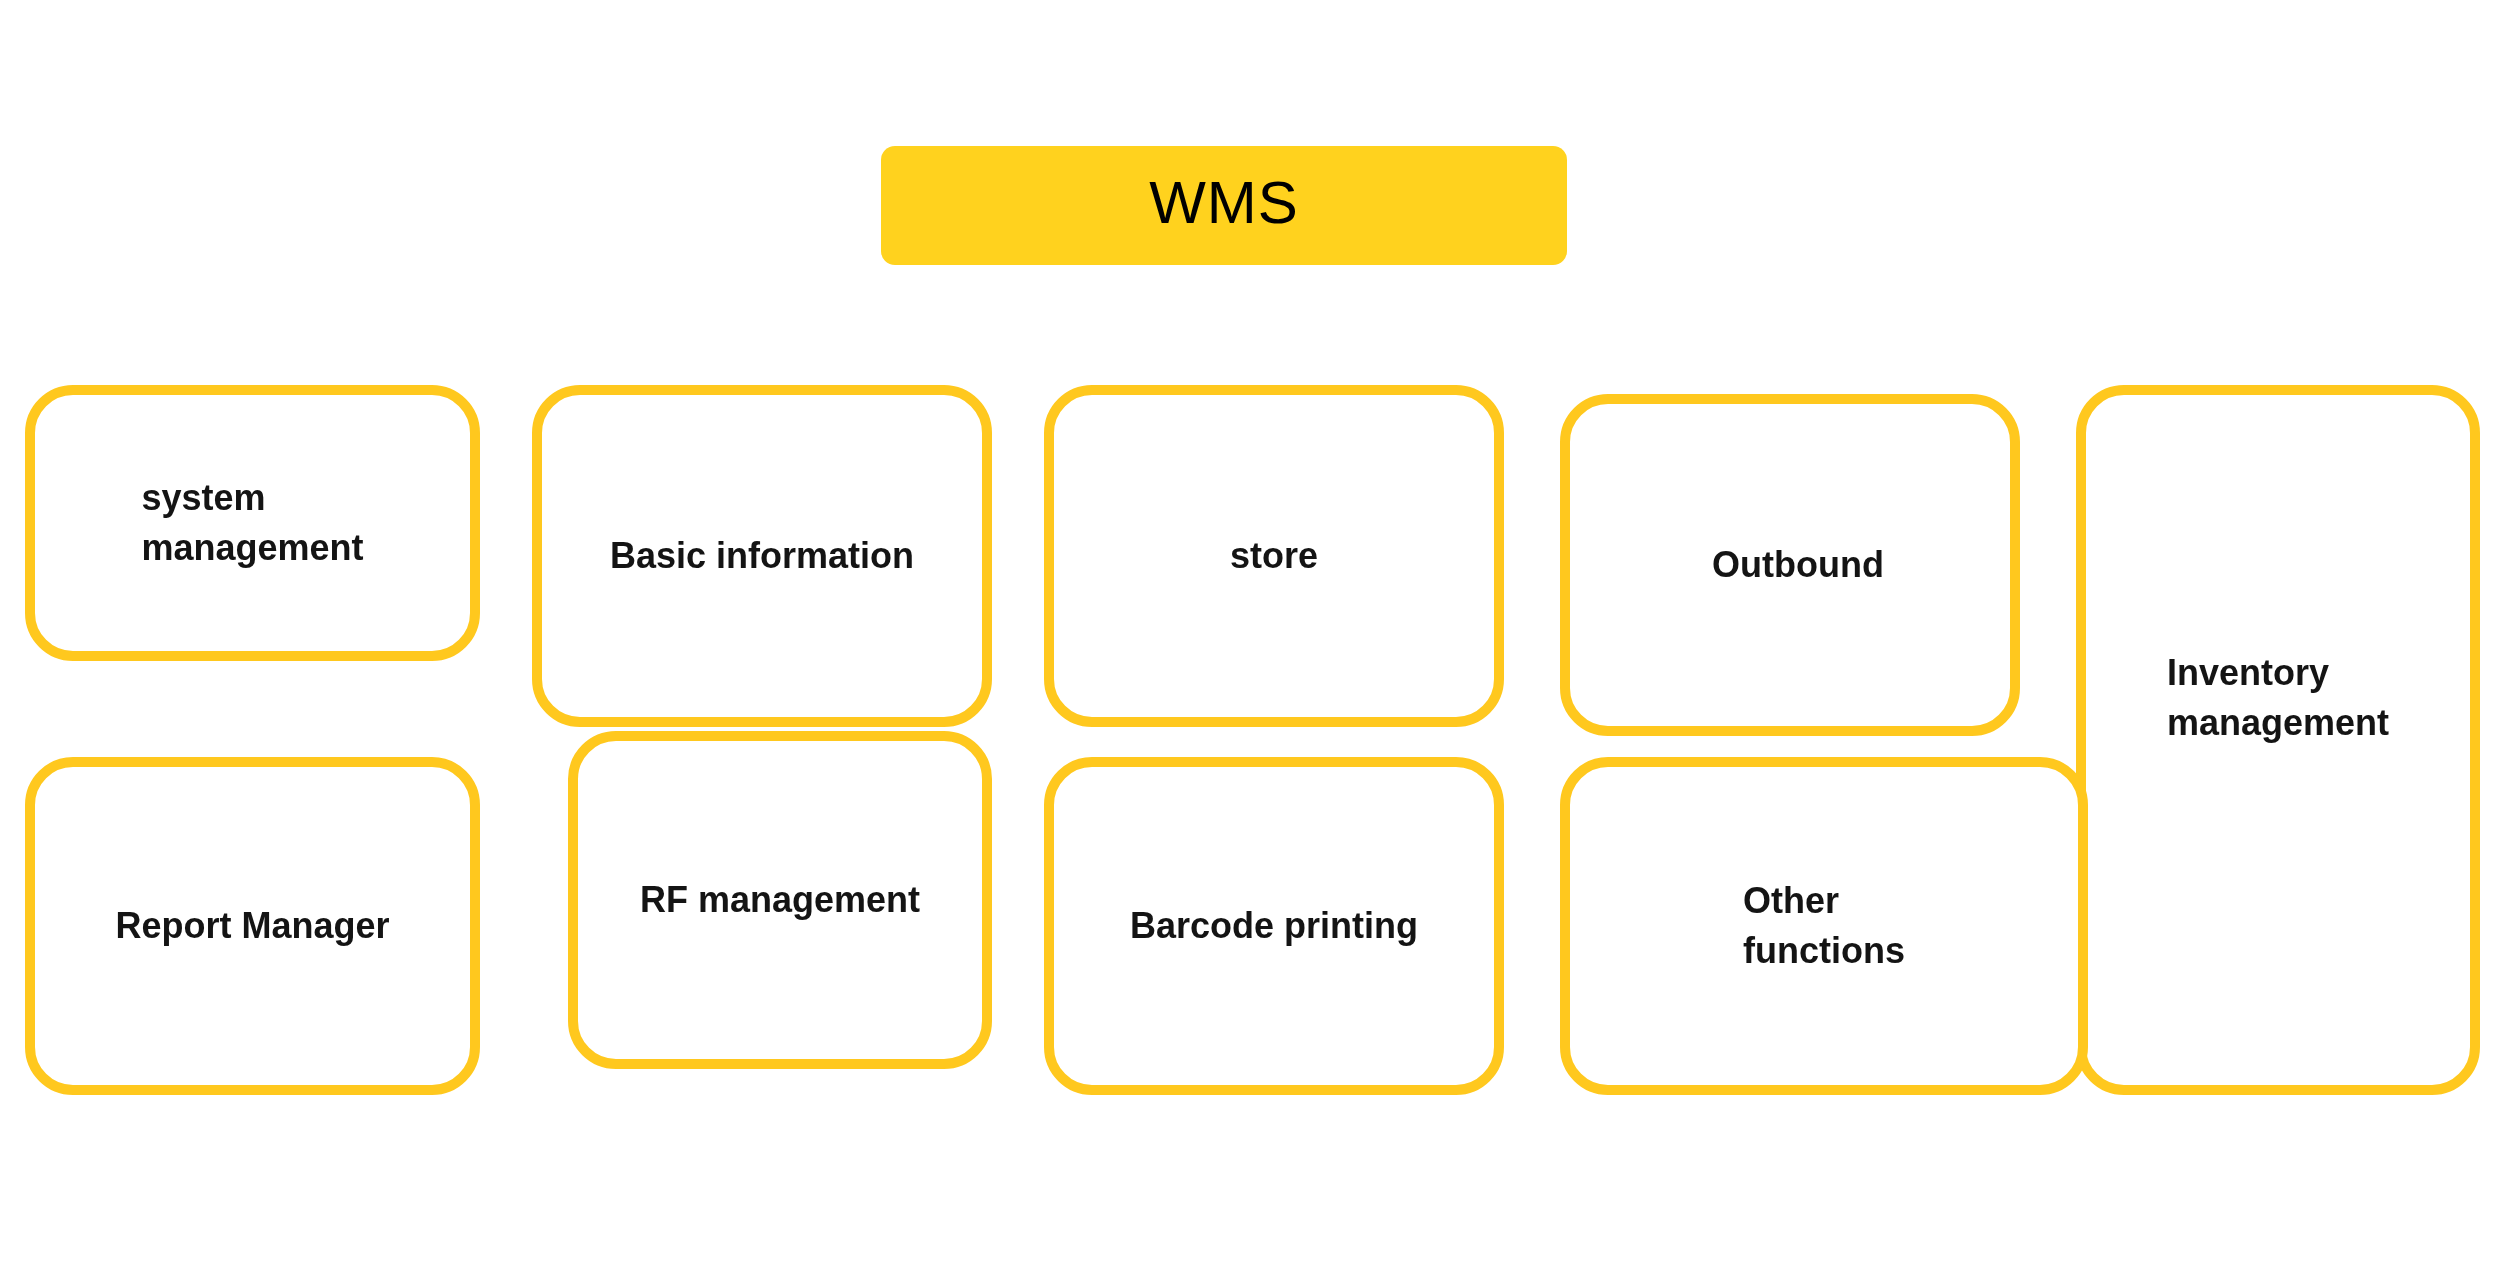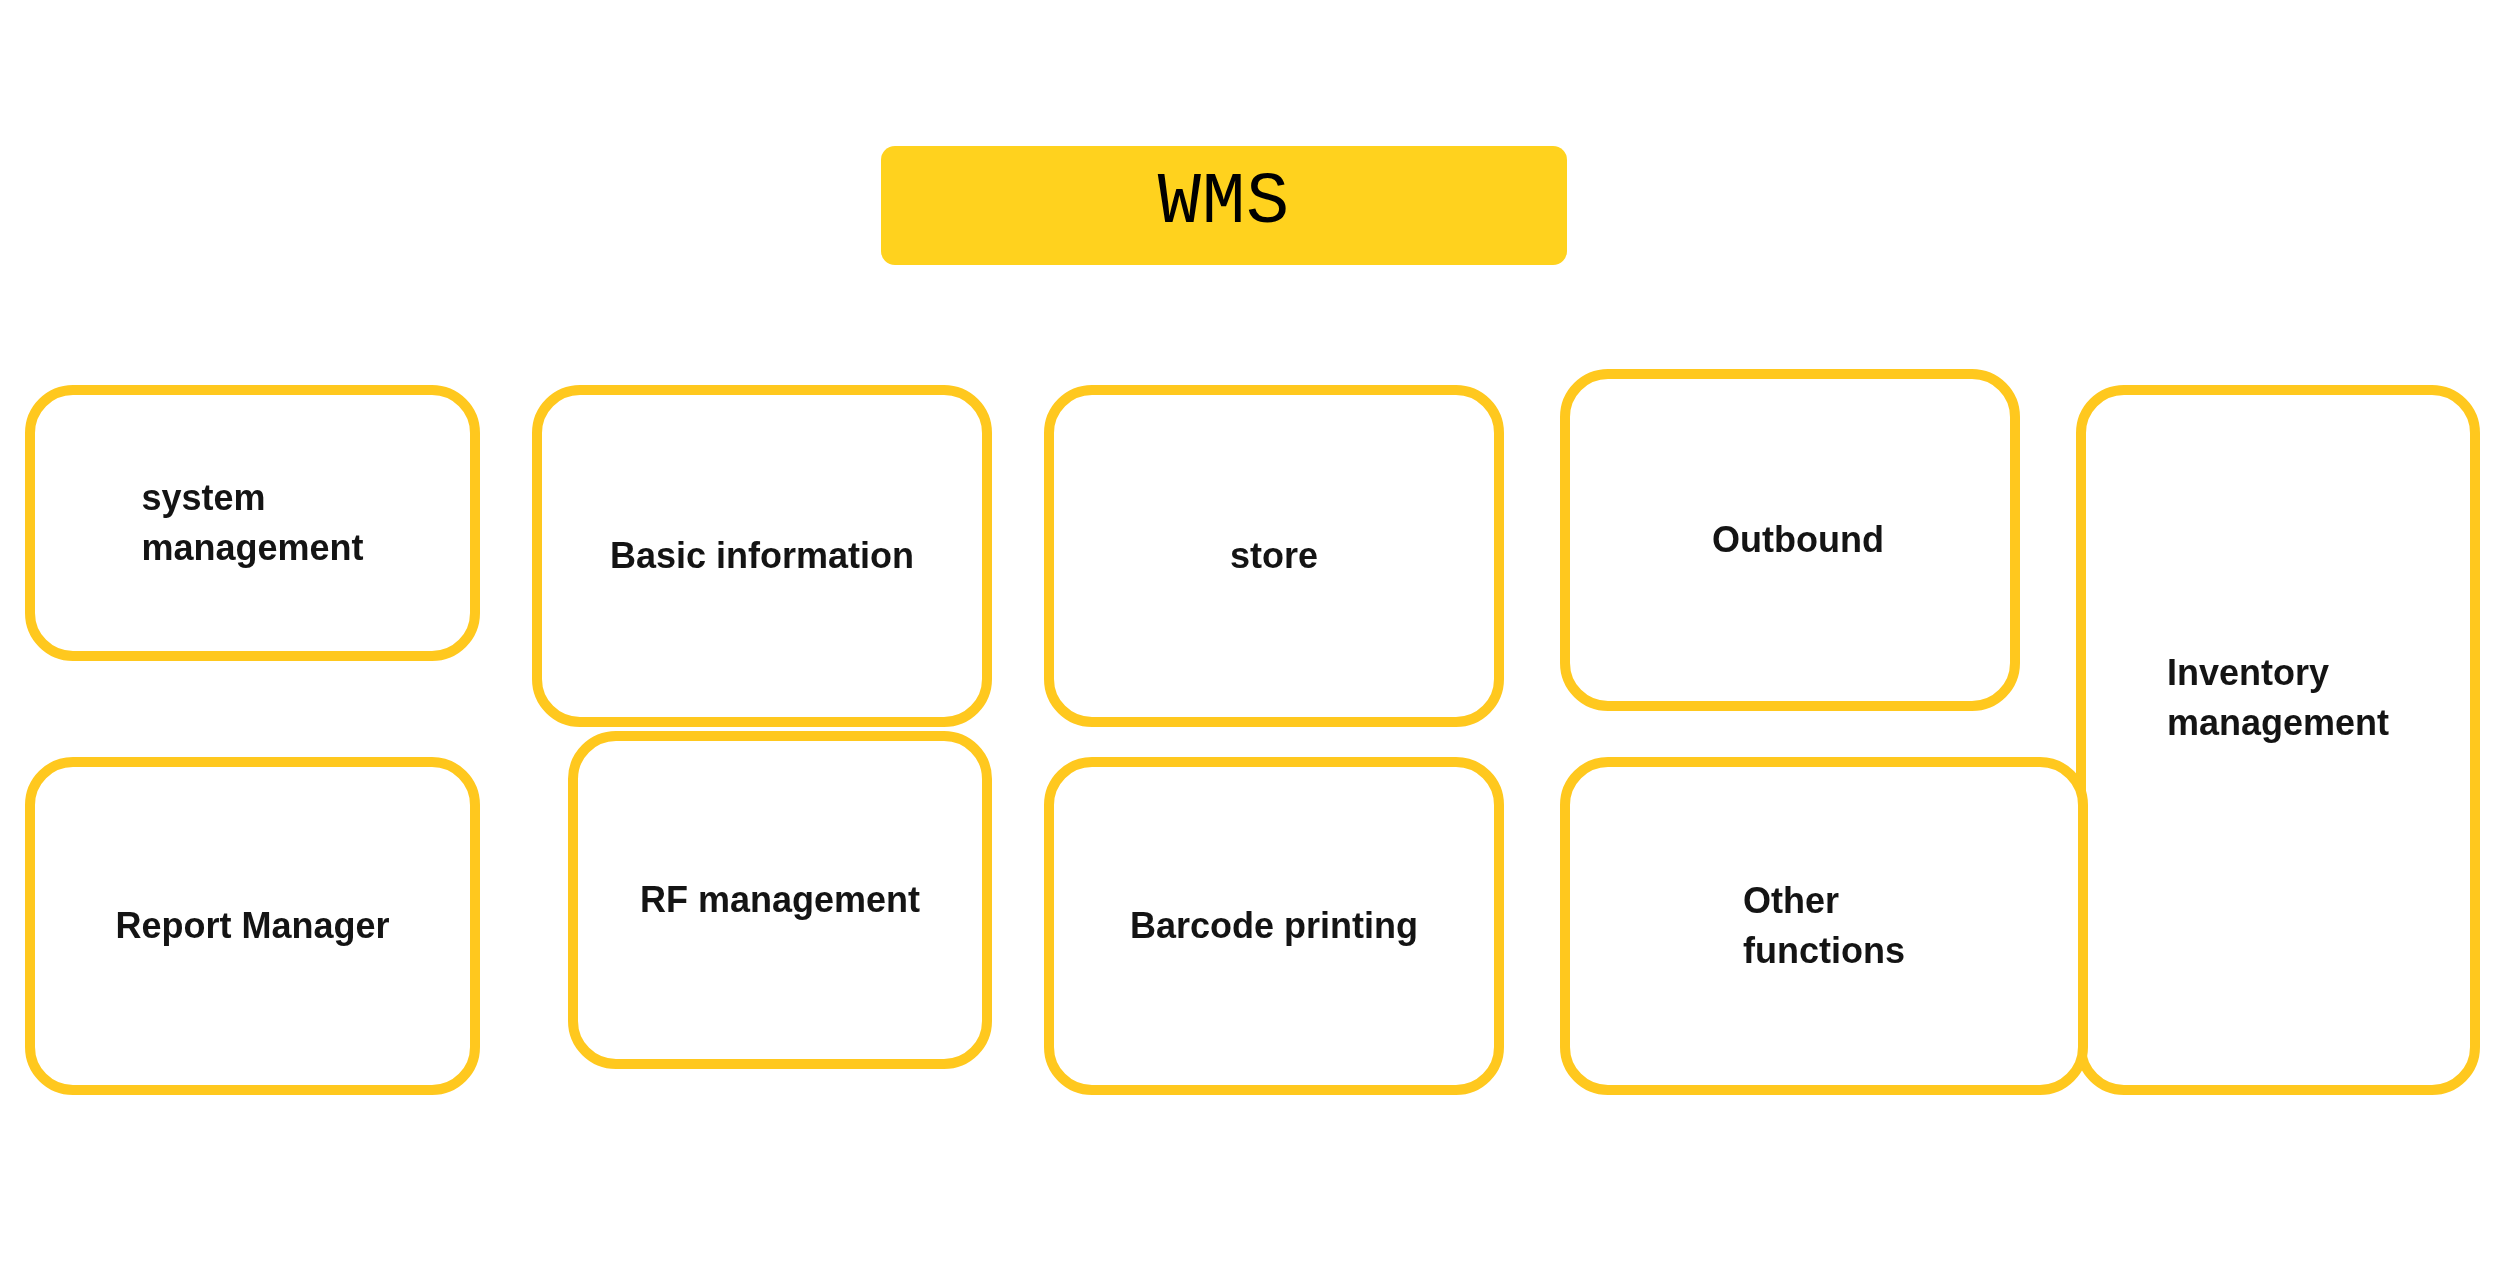--- a/index.html
+++ b/index.html
@@ -23,48 +23,47 @@
   
   .header-box {
     position: absolute;
     left: 881px; top: 146px;
     width: 686px; height: 119px;
     background: var(--yellow-fill);
     border-radius: 14px;
     display: flex; align-items: center; justify-content: center;
   }
   .header-box .title {
-    font-size: 72px;
+    font-size: 60px;
     font-weight: 400;
     color: #000000;
     letter-spacing: 1px;
     line-height: 1;
     padding-bottom: 6px;
-    font-family: Liberation Mono, monospace;
   }
   
   .node {
     position: absolute;
     background: #ffffff;
     border: 10px solid var(--yellow-border);
     border-radius: 48px;
     display: flex; align-items: center; justify-content: center;
   }
   .node .lbl {
     font-size: 36px;
     font-weight: 700;
     color: var(--text);
     line-height: 1.4;
     white-space: pre-line;
     text-align: left;
   }
   .b1 { left: 25px;   top: 385px; width: 455px; height: 276px; }
   .b2 { left: 532px;  top: 385px; width: 460px; height: 342px; }
   .b3 { left: 1044px; top: 385px; width: 460px; height: 342px; }
-  .b4 { left: 1560px; top: 369px; width: 460px; height: 342px; padding-left: 16px; }
+  .b4 { left: 1560px; top: 394px; width: 460px; height: 342px; padding-left: 16px; }
   .b5 { left: 2076px; top: 385px; width: 404px; height: 710px; }
   .b6 { left: 25px;   top: 757px; width: 455px; height: 338px; justify-content: center; }
   .b7 { left: 532px;  top: 731px; width: 424px; height: 338px; margin-left: 36px; }
   .b8 { left: 1044px; top: 757px; width: 460px; height: 338px; }
   .b9 { left: 1560px; top: 757px; width: 528px; height: 338px; }
   
   .b5 .lbl { transform: translateY(-42px); }
 </style>
 </head>
 <body>

